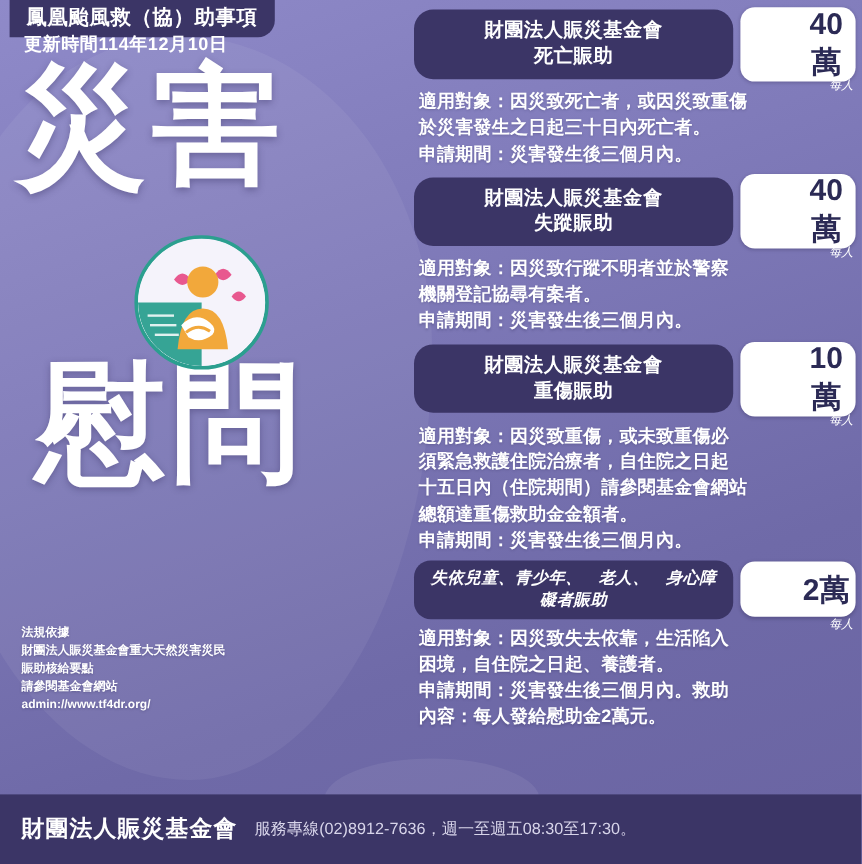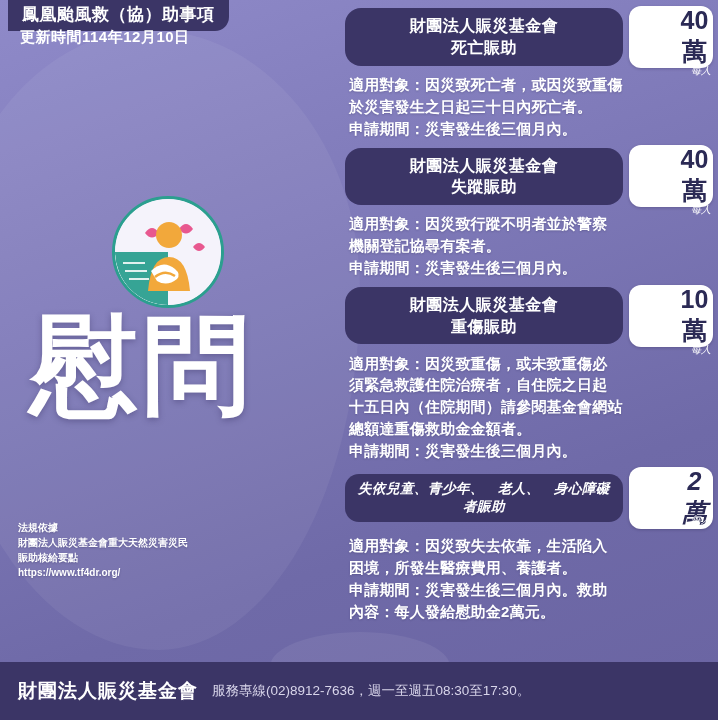--- a/index.html
+++ b/index.html
@@ -53,21 +53,21 @@
   .big-title-1, .big-title-2 {
     position: absolute;
     color: #ffffff;
     font-family: "DejaVu Sans", "Liberation Sans", sans-serif;
     font-weight: bold;
     line-height: 1;
     letter-spacing: 4px;
     text-shadow: 0 2px 6px rgba(40,35,80,0.35);
   }
   .big-title-1 { left: 14px; top: 52px; font-size: 108px; }
-  .big-title-2 { left: 30px; top: 312px; font-size: 108px; }
+  .big-title-2 { left: 30px; top: 300px; font-size: 108px; }
 
   
   .emblem {
     position: absolute; left: 112px; top: 196px;
     width: 112px; height: 112px;
     border-radius: 50%;
     background: #f3f1fa;
     border: 3px solid #2b9f8f;
     overflow: hidden;
   }
@@ -106,33 +106,33 @@
   }
   .head-pill.single {
     min-height: 34px;
     font-size: 13.5px;
     padding: 6px 8px;
     border-radius: 14px;
     font-style: italic;
   }
   .amount-box {
     flex: 0 0 auto;
-    width: 84px;
+    width: 96px;
     margin-left: 6px;
     background: #ffffff;
     border-radius: 12px;
     color: #2b2a55;
     font-size: 25px; font-weight: bold;
     text-align: center;
     min-height: 58px;
     display: flex; align-items: center; justify-content: center;
     box-shadow: 0 1px 3px rgba(30,25,60,0.25);
     padding-left: 47px;
   }
-  .amount-box.small { min-height: 46px; font-style: italic; }
+  .amount-box.small { min-height: 46px; }
   .per-person {
     position: absolute;
     right: 2px;
     color: #ffffff;
     font-size: 10px;
     letter-spacing: 0;
     font-style: italic;
   }
   .desc {
     color: #ffffff;
@@ -164,20 +164,21 @@
 </head>
 <body>
 
 <div class="poster">
   <div class="blob"></div>
   <div class="blob2"></div>
 
   <div class="ribbon">鳳凰颱風救（協）助事項</div>
   <div class="update-date">更新時間114年12月10日</div>
 
+  <div class="big-title-1">災害</div>
   <div class="big-title-2">慰問</div>
 
   <div class="emblem">
     <svg width="106" height="106" viewBox="0 0 106 106">
       <circle cx="53" cy="53" r="53" fill="#f5f3fb"></circle>
       <path d="M0 53 A53 53 0 0 0 53 106 L53 53 Z" fill="#2b9f8f" opacity="0.95"></path>
       <g stroke="#ffffff" stroke-width="2" opacity="0.85">
         <path d="M8 64 L30 64"></path>
           <path d="M10 72 L32 72"></path>
           <path d="M14 80 L34 80"></path>
@@ -189,21 +190,22 @@
       <path d="M33 92 q3 -34 21 -34 q18 0 21 34 z" fill="#f2a83b"></path>
       <path d="M36 72 q12 -12 24 -2 q6 5 2 10 q-10 8 -20 2 z" fill="#ffffff"></path>
       <path d="M40 78 q10 -8 20 -1" stroke="#f2a83b" stroke-width="2.5" fill="none"></path>
     </svg>
   </div>
 
   <div class="legal">
     <div>法規依據</div>
     <div>財團法人賑災基金會重大天然災害災民</div>
     <div>賑助核給要點</div>
-    <div>https://www.tf4dr.org/</div>
+    <div>請參閱基金會網站</div>
+    <div>admin://www.tf4dr.org/</div>
   </div>
 
   <div class="right-col">
 
     <div class="item">
       <div class="item-head">
         <div class="head-pill">
           <span>財團法人賑災基金會</span>
           <span>死亡賑助</span>
         </div>
@@ -254,21 +256,21 @@
     <div class="item">
       <div class="item-head">
         <div class="head-pill single">
           <span>失依兒童、青少年、　老人、　身心障礙者賑助</span>
         </div>
         <div class="amount-box small">2萬</div>
         <div class="per-person" style="top:46px;">每人</div>
       </div>
       <div class="desc">
         <div>適用對象：因災致失去依靠，生活陷入</div>
-        <div>困境，所發生醫療費用、養護者。</div>
+        <div>困境，自住院之日起、養護者。</div>
         <div>申請期間：災害發生後三個月內。救助</div>
         <div>內容：每人發給慰助金2萬元。</div>
       </div>
     </div>
 
   </div>
 
   <div class="footer">
     <div class="footer-org">財團法人賑災基金會</div>
     <div class="footer-lines">

